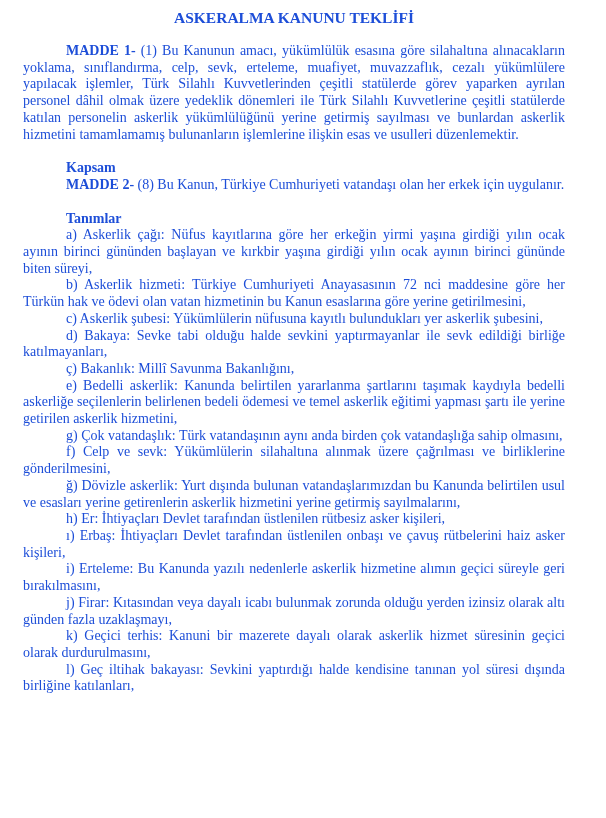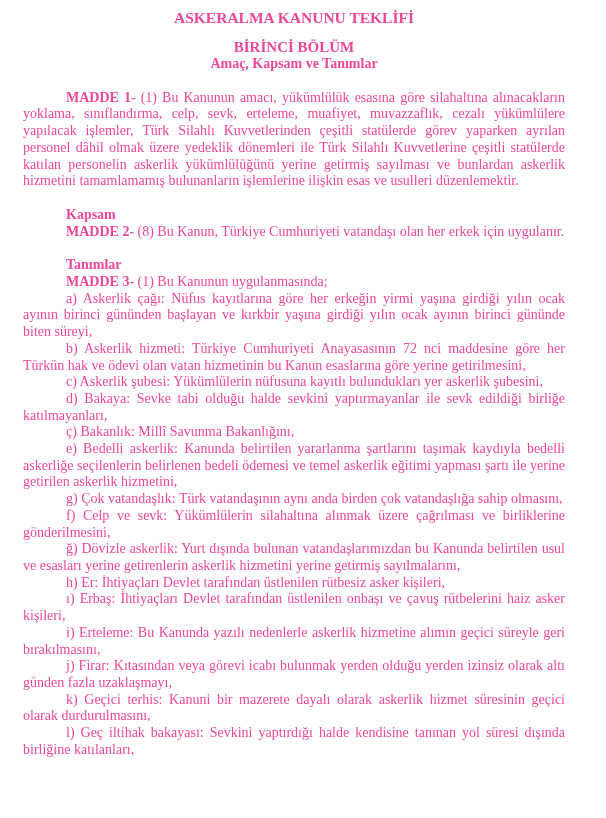--- a/index.html
+++ b/index.html
@@ -10,21 +10,21 @@
     overflow: hidden;
   }
   .page {
     box-sizing: border-box;
     width: 588px;
     height: 818px;
     padding: 9px 23px 0 23px;
     font-family: "Liberation Serif", serif;
     font-size: 14px;
     line-height: 16.7px;
-    color: #ec4899;
+    color: #1d4ed8;
     text-align: justify;
   }
   .doc-title {
     margin: 0;
     font-size: 15.5px;
     font-weight: bold;
     text-align: center;
     line-height: 17px;
   }
   .chapter {
@@ -45,45 +45,40 @@
     margin: 0;
     text-indent: 43px;
     text-align: justify;
   }
 </style>
 </head>
 <body>
 
 <div class="page">
   <h1 class="doc-title">ASKERALMA KANUNU TEKLİFİ</h1>
-  <div class="chapter">
-    <div class="chapter-heading">BİRİNCİ BÖLÜM</div>
-    <div class="chapter-subheading">Amaç, Kapsam ve Tanımlar</div>
-  </div>
   <div id="sections">
       <section>
         <p class="para"><b>MADDE 1-</b><span> (1) Bu Kanunun amacı, yükümlülük esasına göre silahaltına alınacakların yoklama, sınıflandırma, celp, sevk, erteleme, muafiyet, muvazzaflık, cezalı yükümlülere yapılacak işlemler, Türk Silahlı Kuvvetlerinden çeşitli statülerde görev yaparken ayrılan personel dâhil olmak üzere yedeklik dönemleri ile Türk Silahlı Kuvvetlerine çeşitli statülerde katılan personelin askerlik yükümlülüğünü yerine getirmiş sayılması ve bunlardan askerlik hizmetini tamamlamamış bulunanların işlemlerine ilişkin esas ve usulleri düzenlemektir.</span></p>
       </section>
       <section>
         <h2 class="section-heading">Kapsam</h2>
         <p class="para"><b>MADDE 2-</b><span> (8) Bu Kanun, Türkiye Cumhuriyeti vatandaşı olan her erkek için uygulanır.</span></p>
       </section>
       <section>
         <h2 class="section-heading">Tanımlar</h2>
-        <p class="para"><b>MADDE 3-</b><span> (1) Bu Kanunun uygulanmasında;</span></p>
         <p class="para"><span>a) Askerlik çağı: Nüfus kayıtlarına göre her erkeğin yirmi yaşına girdiği yılın ocak ayının birinci gününden başlayan ve kırkbir yaşına girdiği yılın ocak ayının birinci gününde biten süreyi,</span></p>
         <p class="para"><span>b) Askerlik hizmeti: Türkiye Cumhuriyeti Anayasasının 72 nci maddesine göre her Türkün hak ve ödevi olan vatan hizmetinin bu Kanun esaslarına göre yerine getirilmesini,</span></p>
         <p class="para"><span>c) Askerlik şubesi: Yükümlülerin nüfusuna kayıtlı bulundukları yer askerlik şubesini,</span></p>
         <p class="para"><span>d) Bakaya: Sevke tabi olduğu halde sevkini yaptırmayanlar ile sevk edildiği birliğe katılmayanları,</span></p>
         <p class="para"><span>ç) Bakanlık: Millî Savunma Bakanlığını,</span></p>
         <p class="para"><span>e) Bedelli askerlik: Kanunda belirtilen yararlanma şartlarını taşımak kaydıyla bedelli askerliğe seçilenlerin belirlenen bedeli ödemesi ve temel askerlik eğitimi yapması şartı ile yerine getirilen askerlik hizmetini,</span></p>
         <p class="para"><span>g) Çok vatandaşlık: Türk vatandaşının aynı anda birden çok vatandaşlığa sahip olmasını,</span></p>
         <p class="para"><span>f) Celp ve sevk: Yükümlülerin silahaltına alınmak üzere çağrılması ve birliklerine gönderilmesini,</span></p>
         <p class="para"><span>ğ) Dövizle askerlik: Yurt dışında bulunan vatandaşlarımızdan bu Kanunda belirtilen usul ve esasları yerine getirenlerin askerlik hizmetini yerine getirmiş sayılmalarını,</span></p>
         <p class="para"><span>h) Er: İhtiyaçları Devlet tarafından üstlenilen rütbesiz asker kişileri,</span></p>
         <p class="para"><span>ı) Erbaş: İhtiyaçları Devlet tarafından üstlenilen onbaşı ve çavuş rütbelerini haiz asker kişileri,</span></p>
         <p class="para"><span>i) Erteleme: Bu Kanunda yazılı nedenlerle askerlik hizmetine alımın geçici süreyle geri bırakılmasını,</span></p>
-        <p class="para"><span>j) Firar: Kıtasından veya görevi icabı bulunmak yerden olduğu yerden izinsiz olarak altı günden fazla uzaklaşmayı,</span></p>
+        <p class="para"><span>j) Firar: Kıtasından veya dayalı icabı bulunmak zorunda olduğu yerden izinsiz olarak altı günden fazla uzaklaşmayı,</span></p>
         <p class="para"><span>k) Geçici terhis: Kanuni bir mazerete dayalı olarak askerlik hizmet süresinin geçici olarak durdurulmasını,</span></p>
         <p class="para"><span>l) Geç iltihak bakayası: Sevkini yaptırdığı halde kendisine tanınan yol süresi dışında birliğine katılanları,</span></p>
       </section>
     </div>
 </div>
 
 </body></html>

